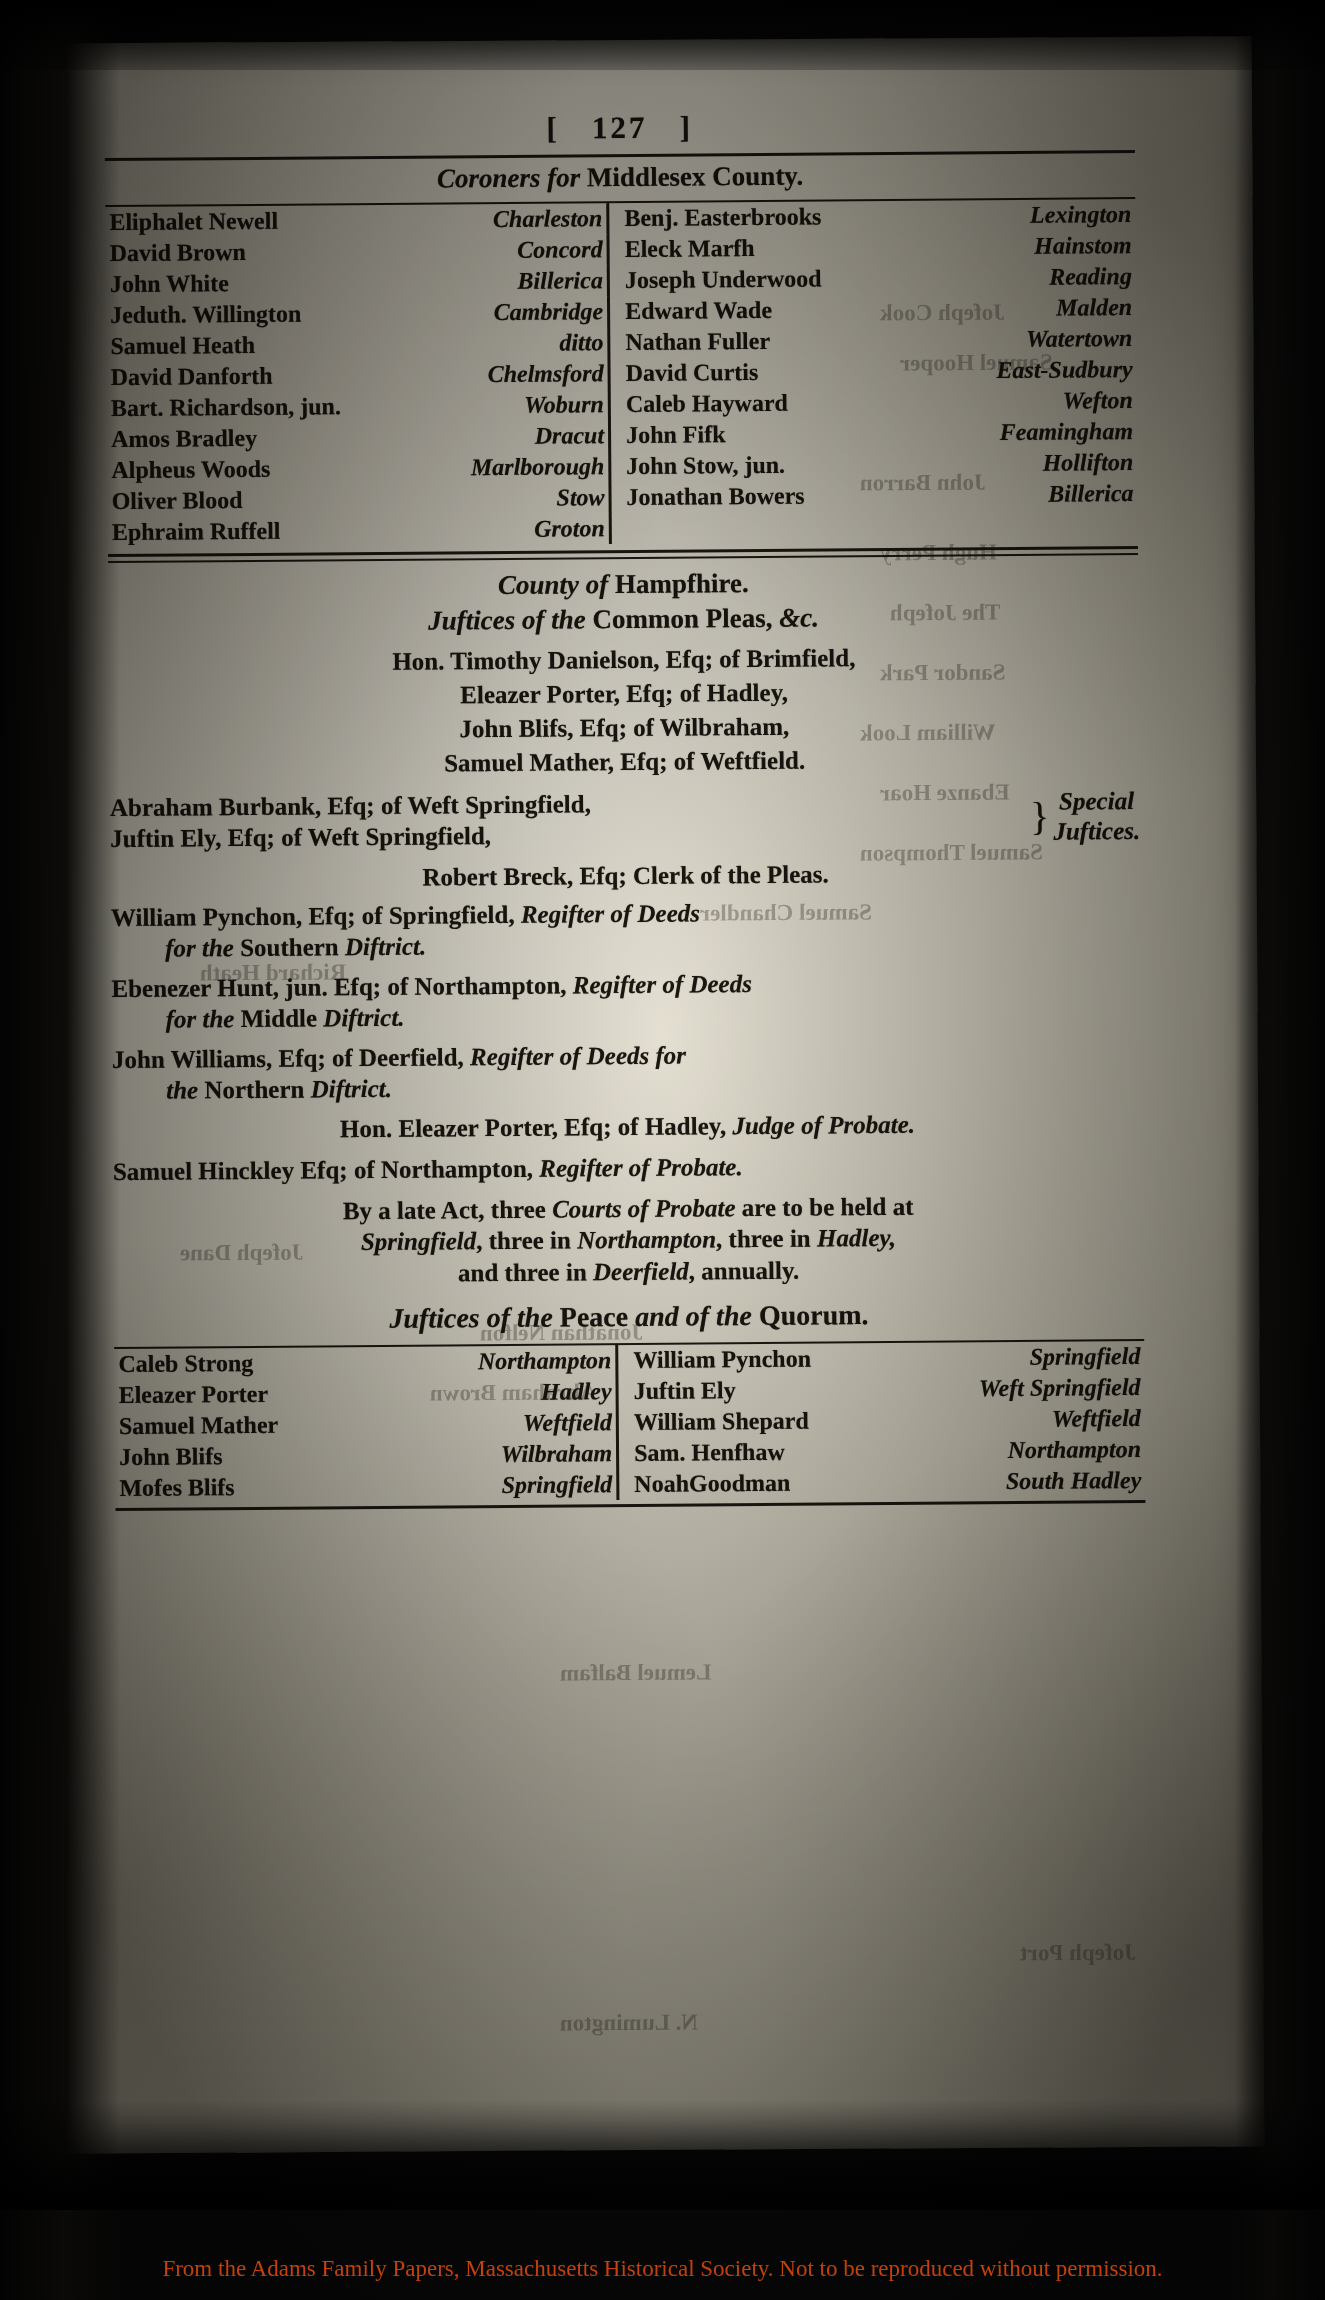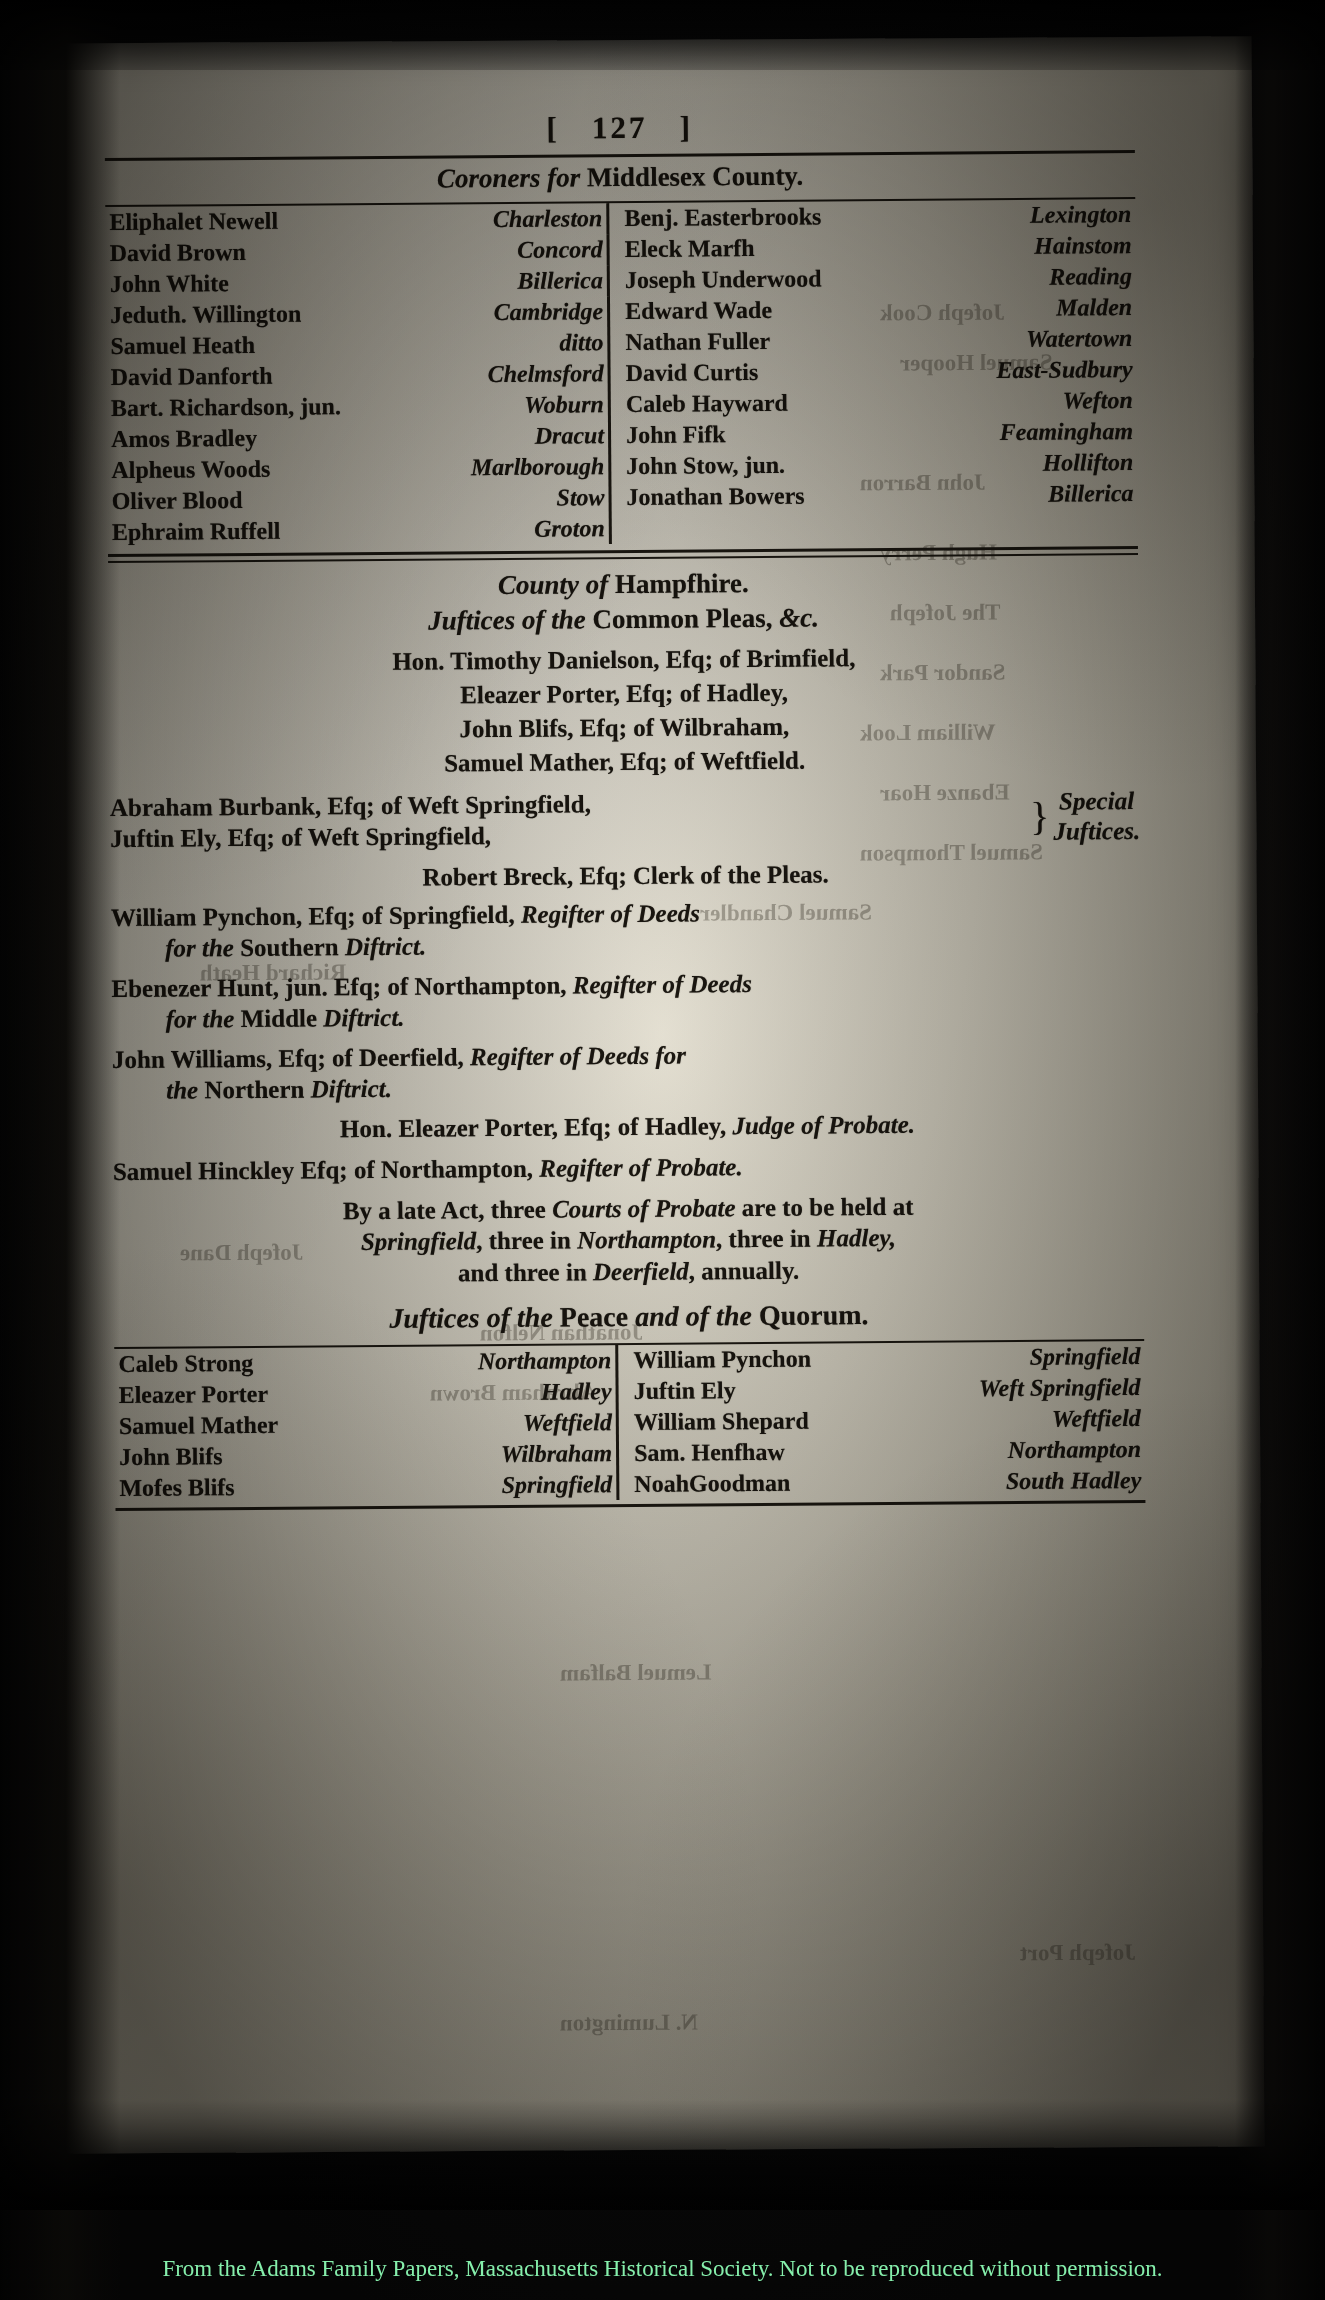--- a/index.html
+++ b/index.html
@@ -204,21 +204,21 @@
     pointer-events: none;
   }
 
   
   #credit {
     position: absolute;
     left: 0;
     bottom: 18px;
     width: 1325px;
     text-align: center;
-    color: #86efac;
+    color: #c2410c;
     font-size: 23px;
     font-family: "Liberation Serif", serif;
     z-index: 60;
   }
 </style>
 </head>
 <body>
 
 <div id="scan">
 

